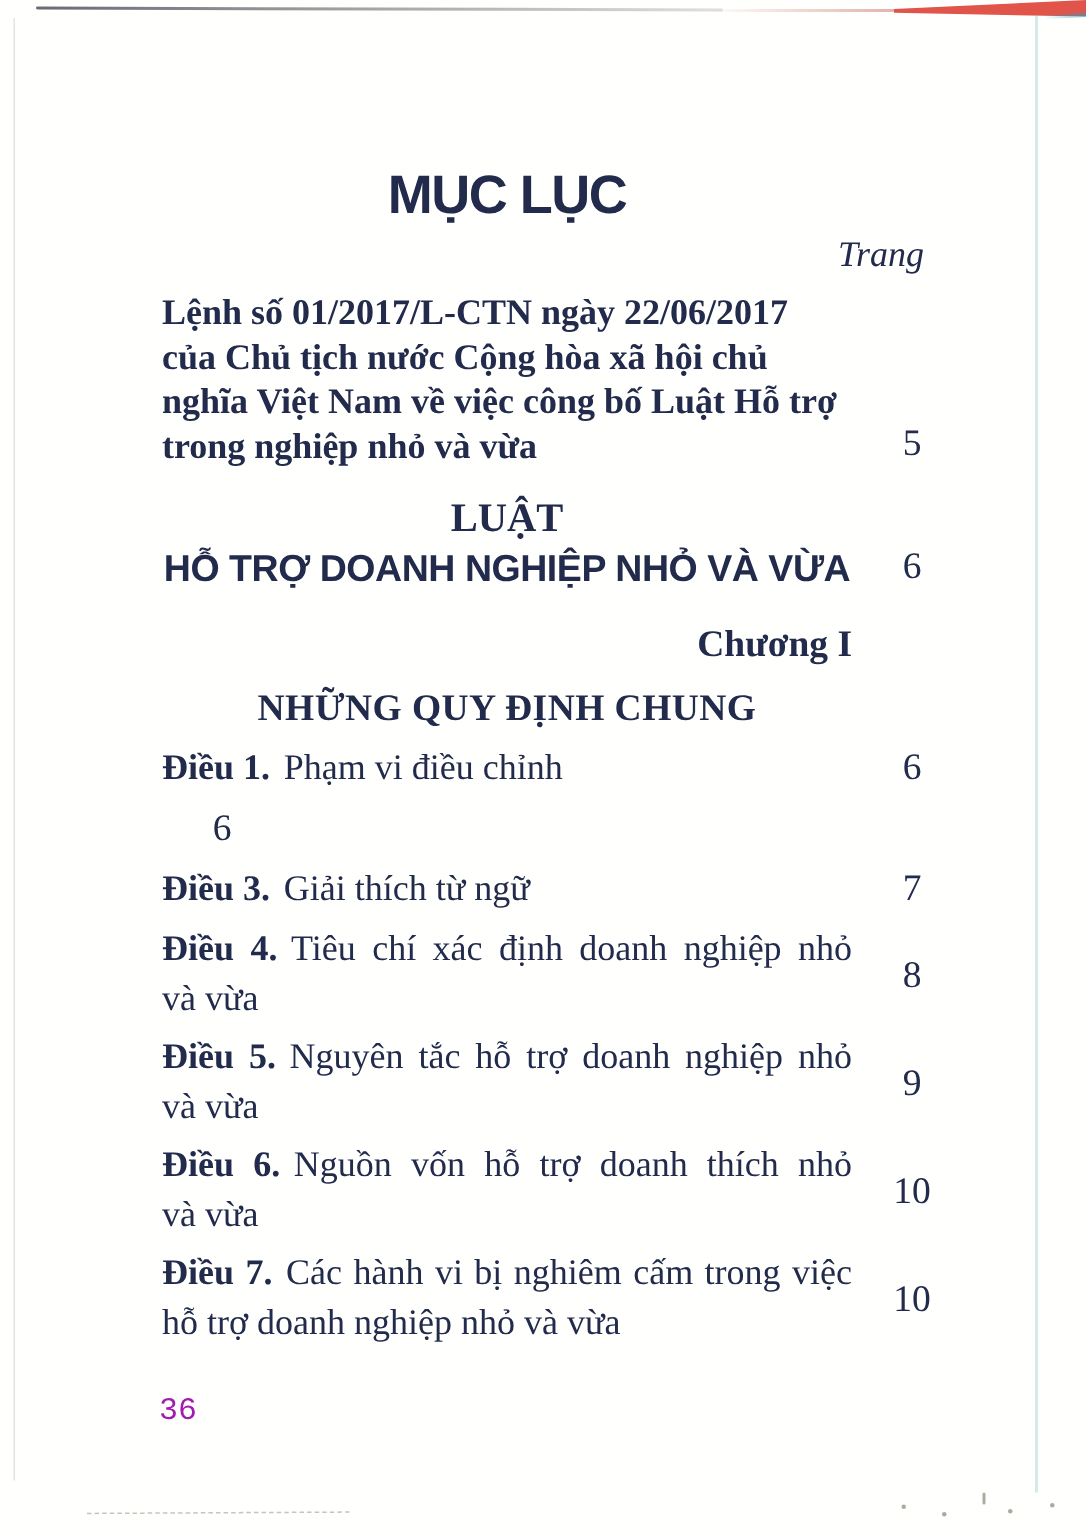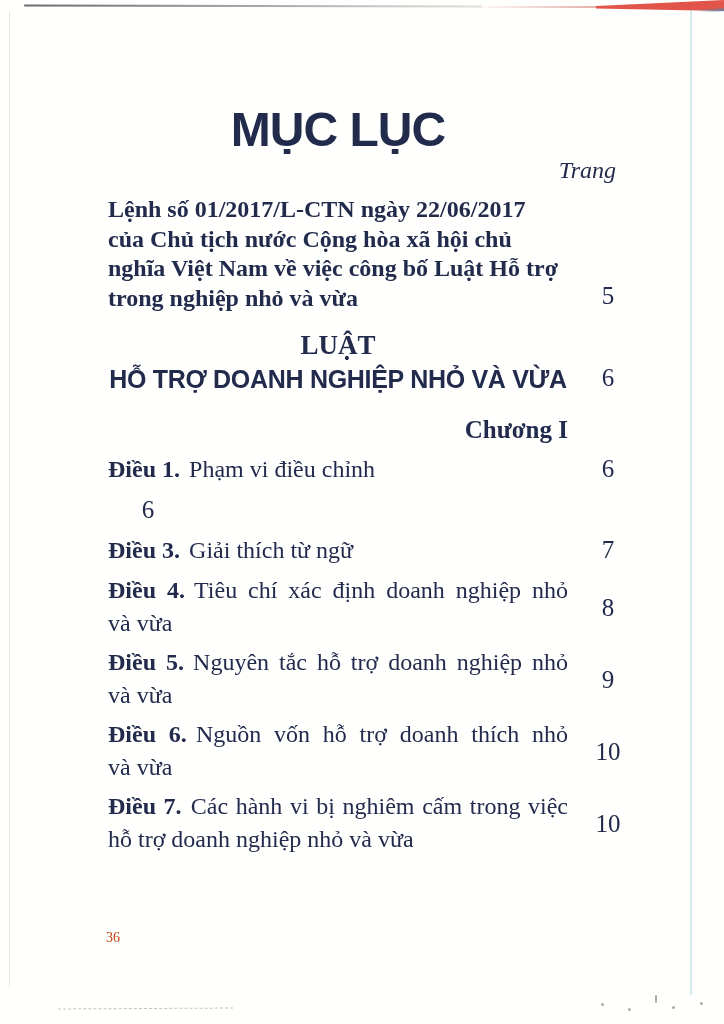--- a/index.html
+++ b/index.html
@@ -13,21 +13,21 @@
     color:#222b4c;
   }
   .content { position:absolute; left:108px; top:0; width:540px; }
 
   .title {
     margin-top:110px;
     width:460px;
     text-align:center;
     font-family:"Liberation Sans","DejaVu Sans",sans-serif;
     font-weight:700;
-    font-size:48px;
+    font-size:36px;
     line-height:40px;
     letter-spacing:-1px;
   }
   .trang {
     margin-top:6px;
     width:508px;
     text-align:right;
     font-style:italic;
     font-size:24px;
     line-height:29px;
@@ -73,22 +73,22 @@
   .articles { margin-top:6px; }
   .article { font-size:24px; }
   .article .l1, .article .l2 { line-height:33px; }
   .article .just { text-align:justify; text-align-last:justify; }
   .alabel { font-weight:700; margin-right:0.38em; }
   .row-1 { align-items:baseline; margin-bottom:7px; }
   .row-2 { align-items:center; margin-bottom:6px; }
 
   .footer-num {
     position:absolute; left:106px; top:930px;
-    font-family:Liberation Serif, serif;
-    font-size:14px; color:#c2410c;
+    font-family:Liberation Mono, monospace;
+    font-size:21px; color:#a21caf;
   }
 
   
   .art { position:absolute; pointer-events:none; }
   .top-line-dark {
     left:24px; top:5px; width:458px; height:2px;
     background:linear-gradient(to right, rgba(70,70,78,0.8), rgba(140,130,125,0.25));
     transform:rotate(0.15deg); border-radius:1px;
   }
   .red-lead {
@@ -156,20 +156,21 @@
 
     <div class="row law">
       <div class="txtcol">
         <div class="law-word">LUẬT</div>
         <div class="law-name">HỖ TRỢ DOANH NGHIỆP NHỎ VÀ VỪA</div>
       </div>
       <div class="pagecol">6</div>
     </div>
 
     <div class="chapter">Chương I</div>
+    <div class="chapter-title">NHỮNG QUY ĐỊNH CHUNG</div>
 
     <div class="articles">
 
       <div class="row article row-1">
         <div class="txtcol">
             <div class="l1"><span class="alabel">Điều 1.</span><span>Phạm vi điều chỉnh</span></div>
           </div>
         <div class="pagecol">6</div>
       </div>
 

